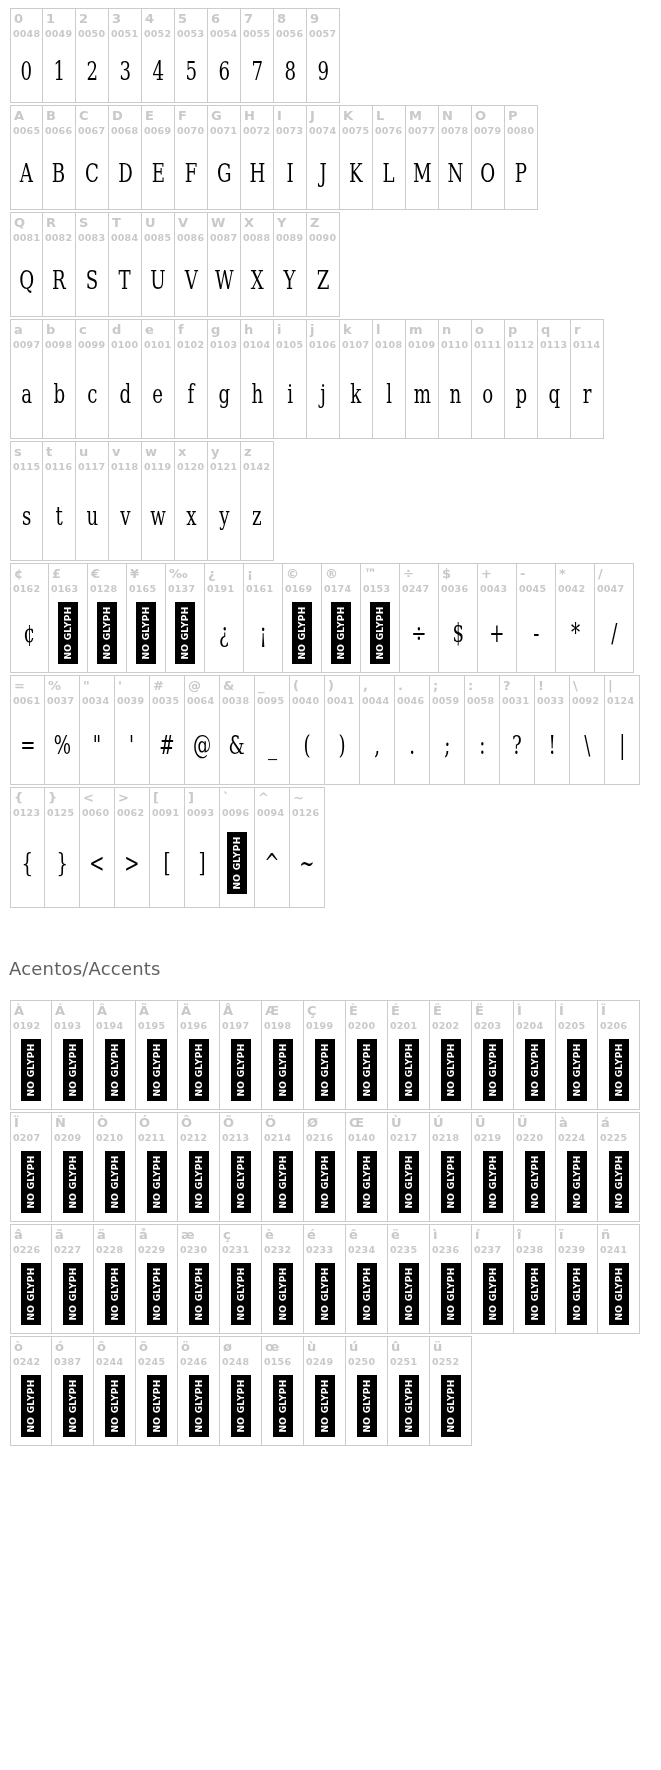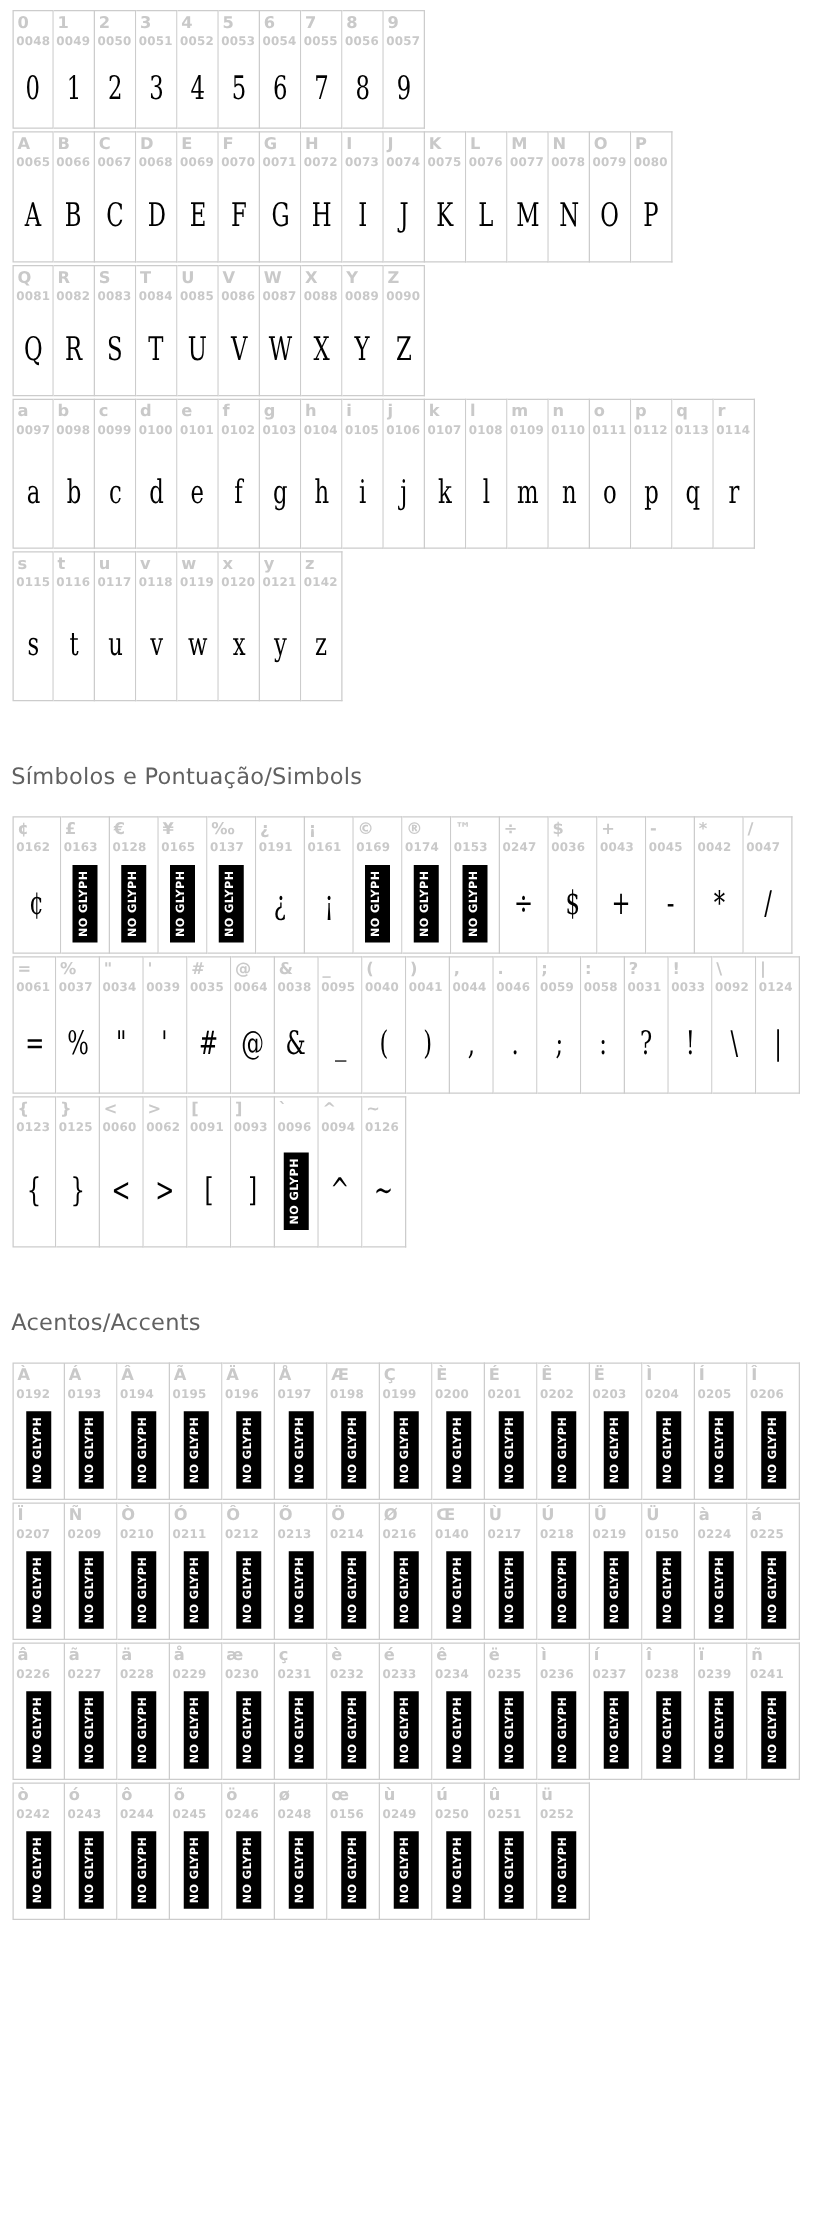--- a/index.html
+++ b/index.html
@@ -465,21 +465,20 @@
         <div class="cell" style="width: 33px; height: 120px;">
           <div class="cell-char">z</div>
           <div class="cell-code">0142</div>
           <div class="glyph-area">
             <span class="glyph">z</span>
           </div>
         </div>
       </div>
     </div>
     <div class="section">
-      <div class="section-title">Símbolos e Pontuação/Simbols</div>
       <div class="grid-row">
         <div class="cell" style="width: 39px; height: 110px;">
           <div class="cell-char">¢</div>
           <div class="cell-code">0162</div>
           <div class="glyph-area">
             <span class="glyph">¢</span>
           </div>
         </div>
         <div class="cell" style="width: 39px; height: 110px;">
           <div class="cell-char">£</div>
@@ -1040,21 +1039,21 @@
           <div class="cell-char">Û</div>
           <div class="cell-code">0219</div>
           <div class="glyph-area">
             <span class="noglyph">
               <span class="noglyph-text">NO GLYPH</span>
             </span>
           </div>
         </div>
         <div class="cell" style="width: 42px; height: 110px;">
           <div class="cell-char">Ü</div>
-          <div class="cell-code">0150</div>
+          <div class="cell-code">0220</div>
           <div class="glyph-area">
             <span class="noglyph">
               <span class="noglyph-text">NO GLYPH</span>
             </span>
           </div>
         </div>
         <div class="cell" style="width: 42px; height: 110px;">
           <div class="cell-char">à</div>
           <div class="cell-code">0224</div>
           <div class="glyph-area">
@@ -1215,21 +1214,21 @@
           <div class="cell-char">ò</div>
           <div class="cell-code">0242</div>
           <div class="glyph-area">
             <span class="noglyph">
               <span class="noglyph-text">NO GLYPH</span>
             </span>
           </div>
         </div>
         <div class="cell" style="width: 42px; height: 110px;">
           <div class="cell-char">ó</div>
-          <div class="cell-code">0243</div>
+          <div class="cell-code">0387</div>
           <div class="glyph-area">
             <span class="noglyph">
               <span class="noglyph-text">NO GLYPH</span>
             </span>
           </div>
         </div>
         <div class="cell" style="width: 42px; height: 110px;">
           <div class="cell-char">ô</div>
           <div class="cell-code">0244</div>
           <div class="glyph-area">

